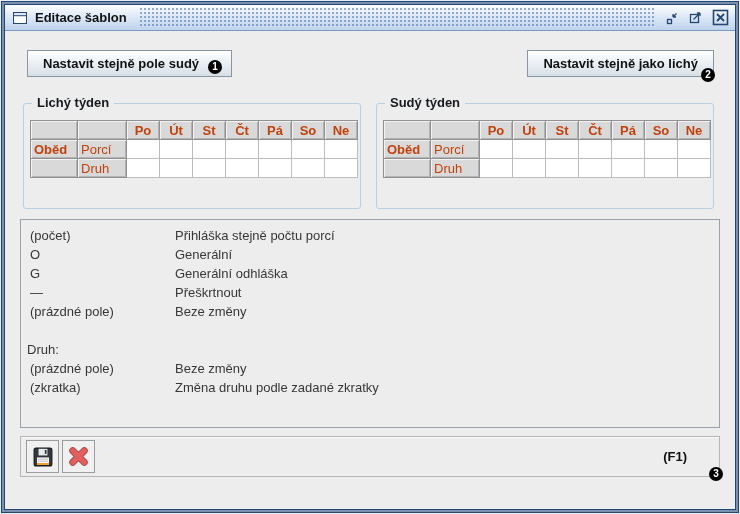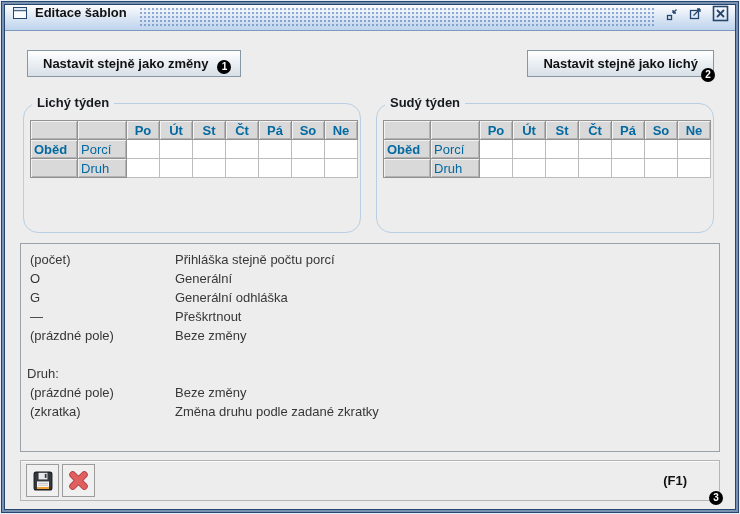--- a/index.html
+++ b/index.html
@@ -4,21 +4,21 @@
 <style>
   * { box-sizing: border-box; margin: 0; padding: 0; }
   body { width: 740px; height: 514px; font-family: "Liberation Sans", sans-serif; background: #fff; }
 
   
   .w1 { width: 740px; height: 514px; border: 1px solid #e7edf5; background: #25466e; padding: 1px; }
   .w2 { height: 100%; border: 2px solid #7a90b0; background: #25466e; padding: 1px; }
   .w3 { height: 100%; background: #ededee; display: flex; flex-direction: column; }
 
   
-  .titlebar { height: 26px; flex: 0 0 26px; display: flex; align-items: flex-start; padding: 0 6px 0 7px;
+  .titlebar { height: 26px; flex: 0 0 26px; display: flex; align-items: center; padding: 0 6px 0 7px;
     background: linear-gradient(180deg, #fdfdfe 0%, #dfe9f6 45%, #bed3ed 100%);
     border-bottom: 1px solid #7e99c0; }
   .title-icon { width: 16px; height: 16px; margin-right: 7px; }
   .title-text { font-size: 13px; font-weight: bold; color: #111; white-space: nowrap; }
   .title-bumps { flex: 1; align-self: stretch; margin: 2px 10px 2px 12px;
     background-image: radial-gradient(rgba(82,122,186,0.60) 1px, rgba(0,0,0,0) 1.3px);
     background-size: 4px 4px; }
   .tb-controls { display: flex; align-items: center; gap: 9px; }
   .tb-btn { display: flex; align-items: center; justify-content: center; cursor: default; }
 
@@ -33,30 +33,30 @@
     border: 1px solid #8796a3; padding: 0 15px; cursor: default; }
   .jbutton.pad-badge { padding-right: 32px; }
   .badge { position: absolute; width: 14px; height: 14px; border-radius: 50%;
     background: #000; color: #fff; font-size: 10px; font-weight: bold;
     line-height: 14px; text-align: center; }
   .badge.b1 { right: 9px; bottom: 2px; }
   .badge.b2 { right: -2px; bottom: -6px; }
 
   
   .groups-row { display: flex; gap: 15px; margin: 26px 21px 0 18px; }
-  .groupbox { flex: 1; height: 130px; border: 1px solid #b9cee3; border-radius: 15px; position: relative; }
+  .groupbox { flex: 1; height: 106px; border: 1px solid #b9cee3; border-radius: 3px; position: relative; }
   .group-title { position: absolute; top: -9px; left: 8px; background: #ededee;
     padding: 0 5px; font-size: 13px; font-weight: bold; color: #16191d; }
 
   
   table.week-table { border-collapse: collapse; margin: 16px 0 0 6px; font-size: 13px; }
   .week-table th, .week-table td { height: 19px; padding: 0; }
   .week-table .hd { background: #d9d9d9; border: 1px solid #919191;
     box-shadow: inset 1px 1px 0 #f3f3f3, inset -1px -1px 0 #b2b2b2;
-    font-weight: normal; text-align: left; padding-left: 3px; color: #0369a1; }
+    font-weight: normal; text-align: left; padding-left: 3px; color: #c2410c; }
   .week-table .hd.bold { font-weight: bold; }
   .week-table .dayhd { text-align: center; padding: 0; font-weight: bold; }
   .week-table td.cell { background: #fff; border: 1px solid #bcbcbc; }
   .c0 { width: 47px; } .c1 { width: 49px; margin-left: 44px; } .cd { width: 33px; }
   .c-sat { color: #2e9e4f; } .c-sun { color: #ff1c1c; }
 
   
   .legend { margin: 10px 15px 0 15px; height: 209px; border: 1px solid #9aa1a8;
     padding: 6px 0 0 6px; font-size: 13px; color: #373737; }
   .lrow { display: flex; line-height: 19px; }
@@ -106,21 +106,21 @@
             <path d="M5 5 L12 12 M12 5 L5 12" stroke-width="1.8"></path>
           </svg>
         </span>
       </span>
     </div>
 
     <div class="content">
 
       <div class="actions-row">
         <button class="jbutton pad-badge">
-          <span>Nastavit stejně jako změny</span>
+          <span>Nastavit stejně pole sudý</span>
           <span class="badge b1">1</span>
         </button>
         <button class="jbutton">
           <span>Nastavit stejně jako lichý</span>
           <span class="badge b2">2</span>
         </button>
       </div>
 
       <div class="groups-row">
 

